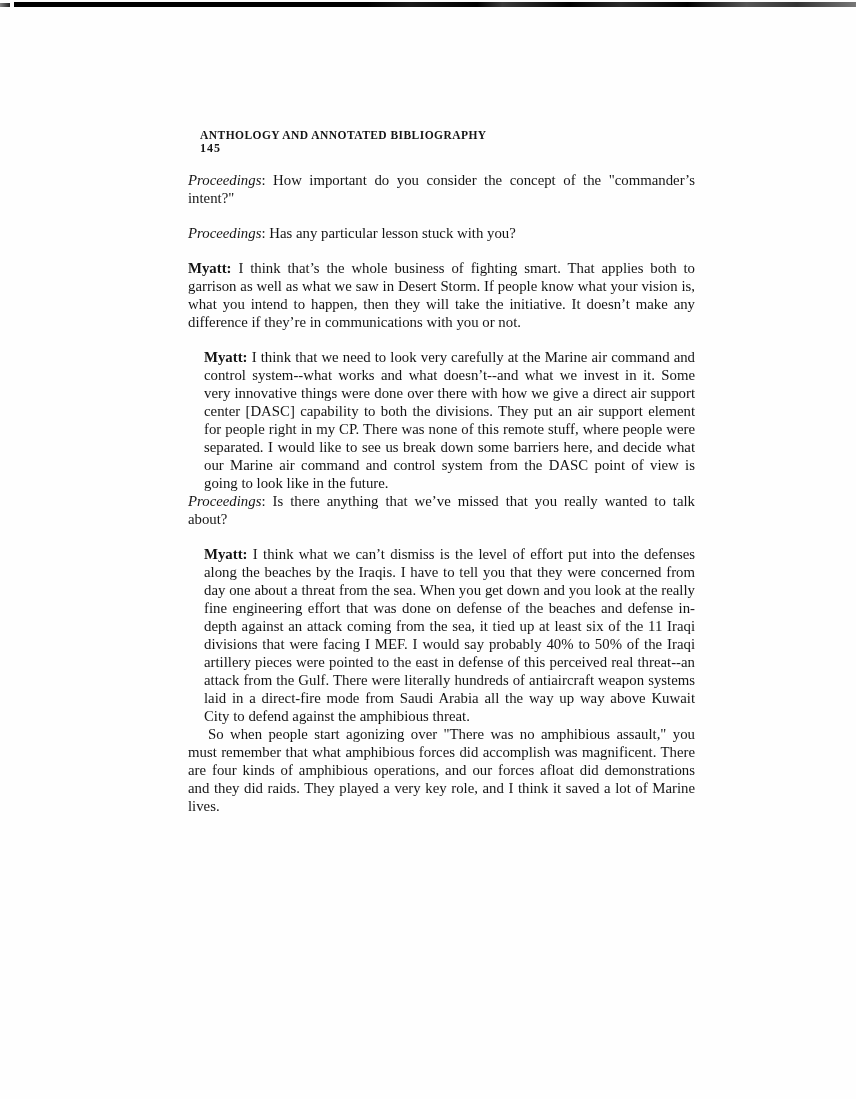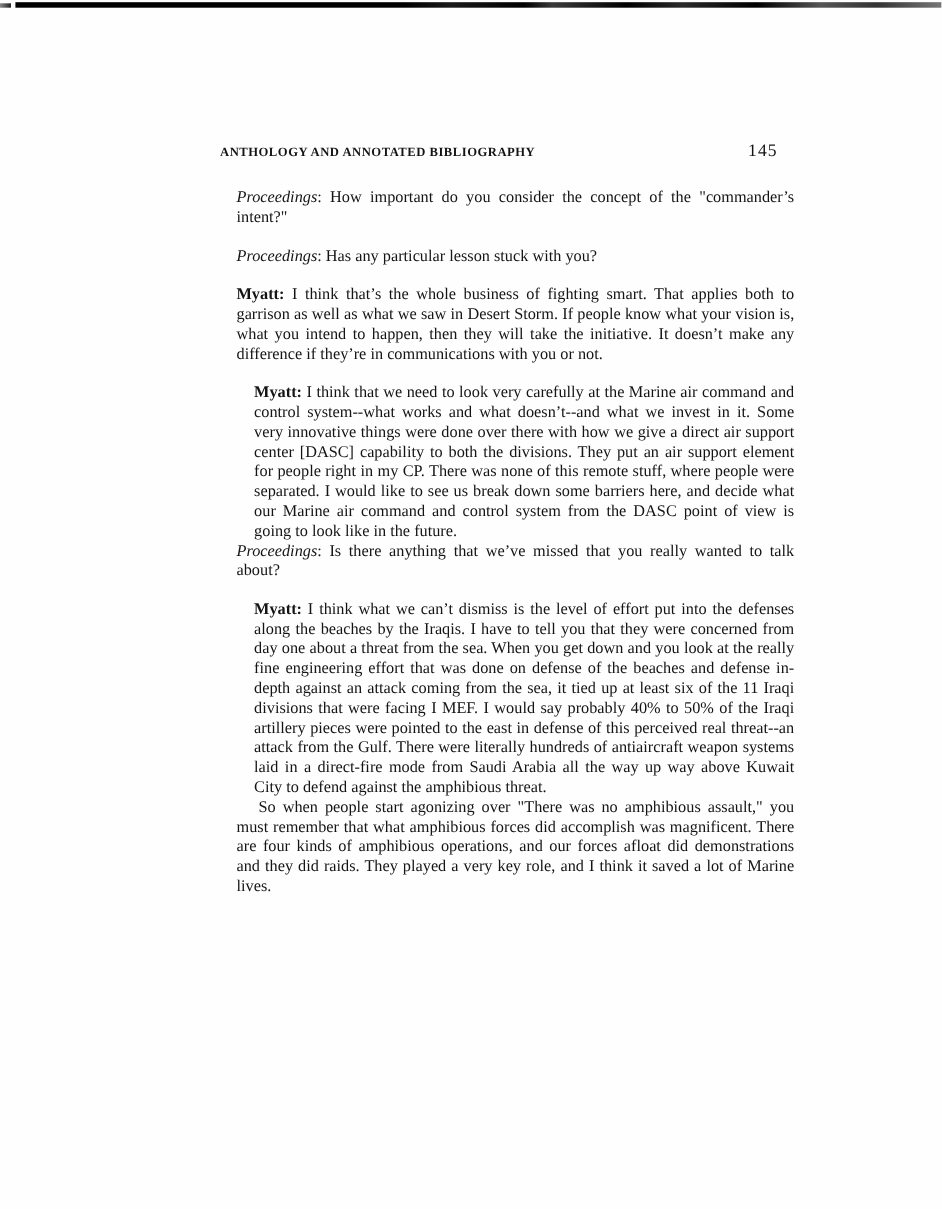--- a/index.html
+++ b/index.html
@@ -36,35 +36,36 @@
     background: linear-gradient(to right, #888, #222);
   }
   .page-header {
     position: absolute;
     top: 129px;
     left: 200px;
     width: 507px;
     display: flex;
     justify-content: space-between;
     align-items: baseline;
+    flex-direction: column;
   }
   .header-title {
     font-size: 11.5px;
     font-weight: 700;
     letter-spacing: 0.45px;
   }
   .page-number {
-    font-size: 16px;
-    font-weight: 400;
+    font-size: 12px;
+    font-weight: 700;
     letter-spacing: 1px;
   }
   .content {
     position: absolute;
     top: 171px;
-    left: 215px;
+    left: 188px;
     width: 507px;
     font-size: 14.8px;
     line-height: 18px;
     text-align: justify;
   }
   .content p {
     margin: 0 0 17px 0;
   }
   .content p.no-gap {
     margin-bottom: 0;

